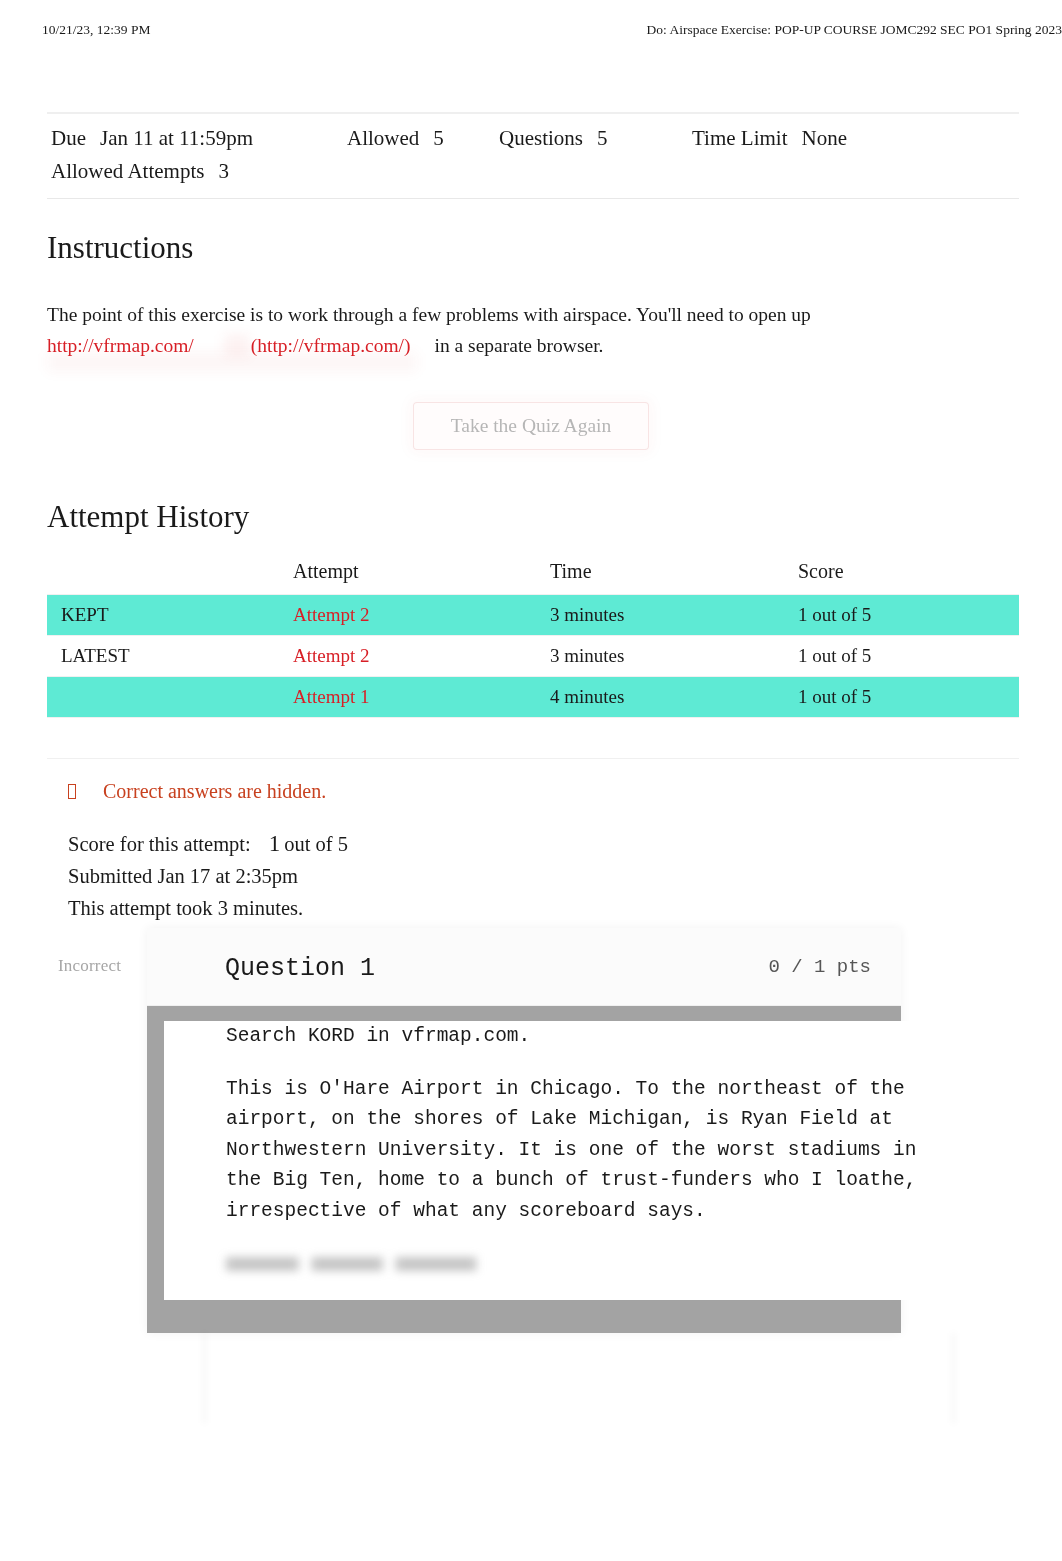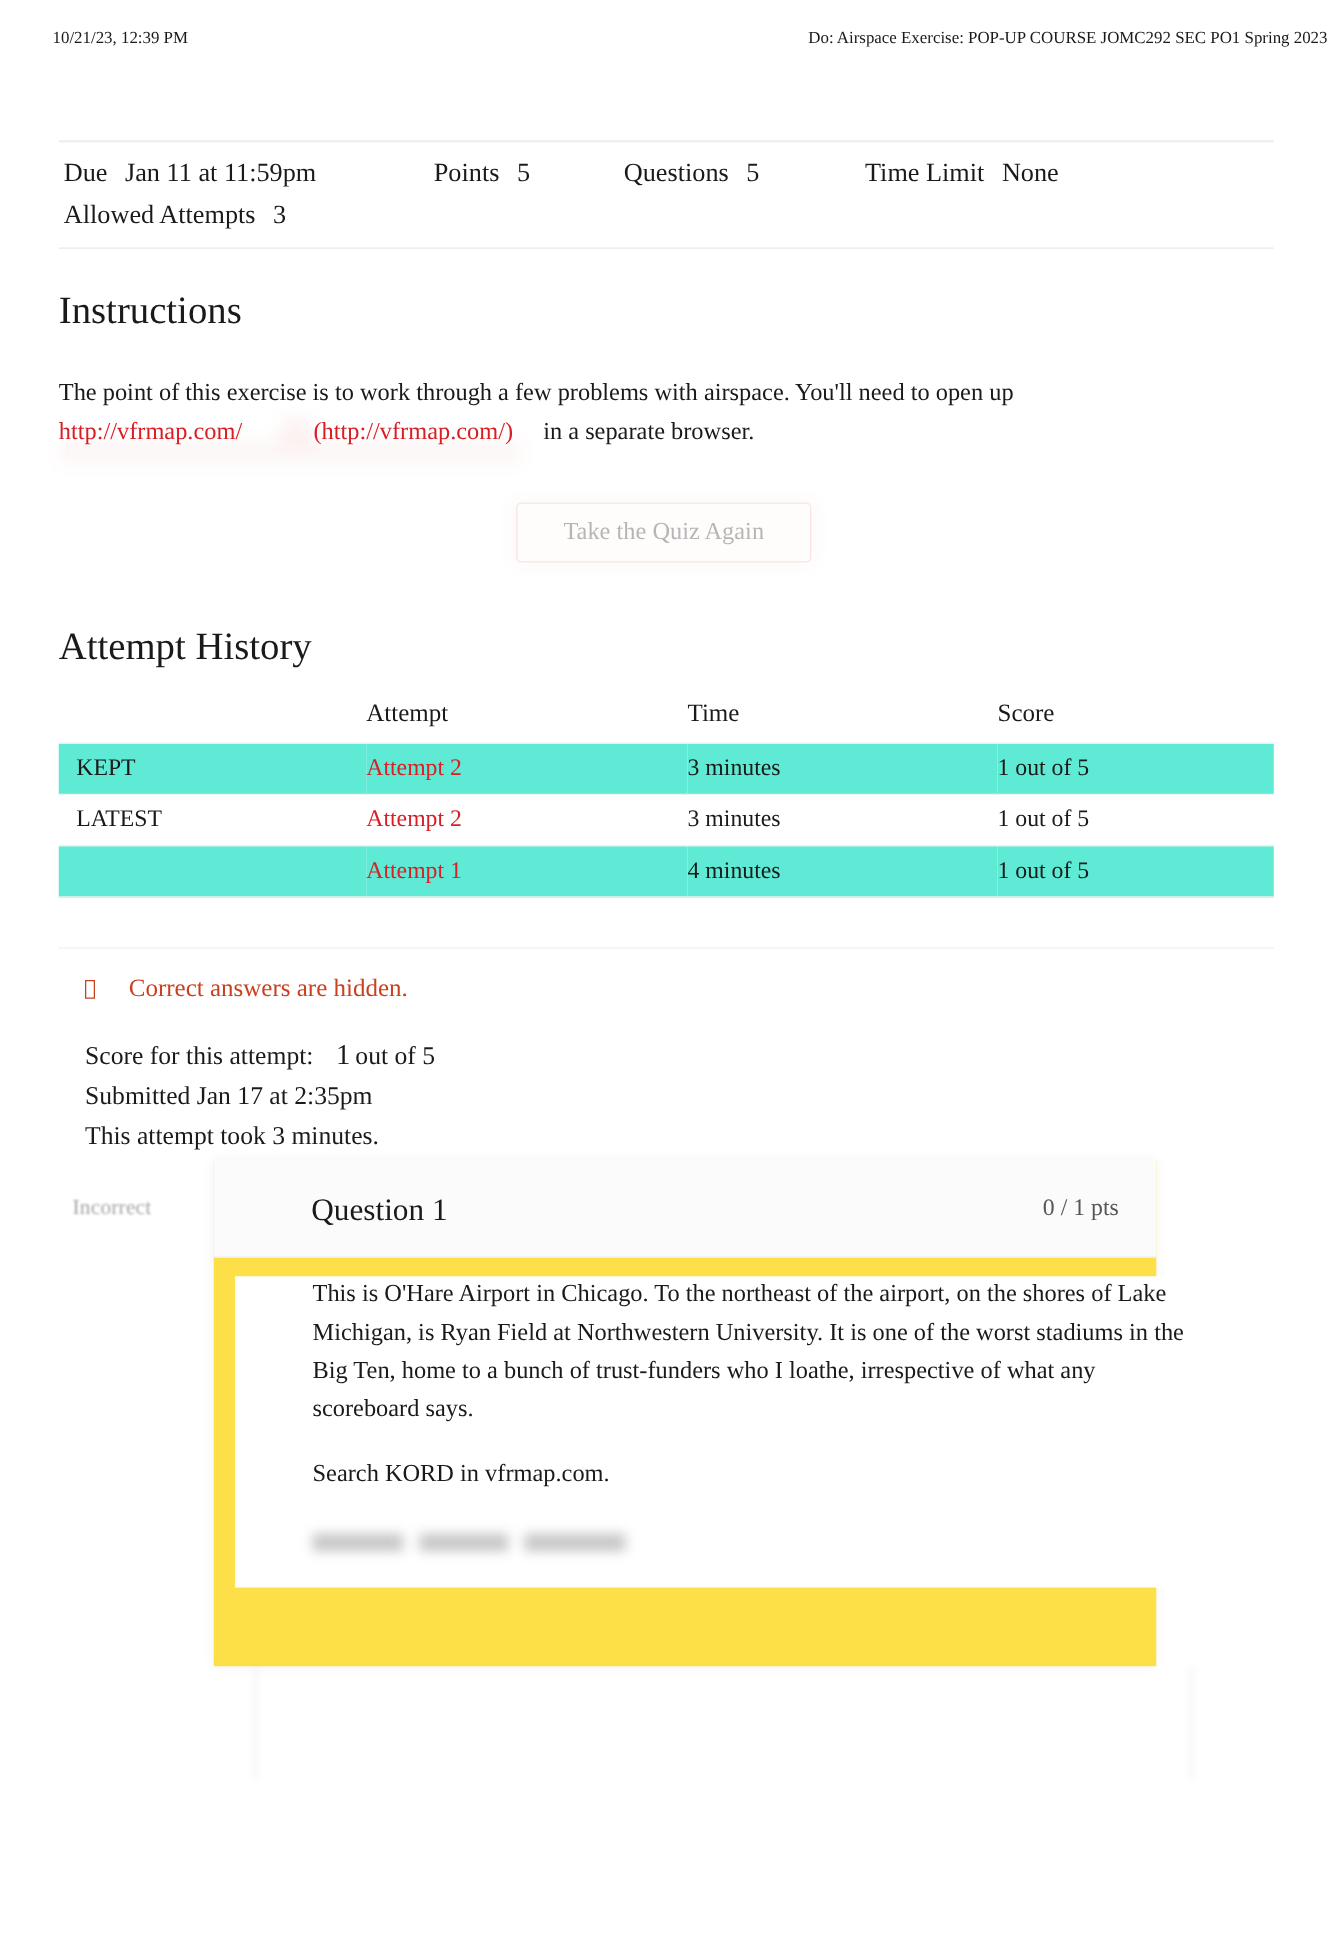--- a/index.html
+++ b/index.html
@@ -239,26 +239,27 @@
     position: absolute;
     left: 11px;
     top: 28px;
     font-size: 17px;
     color: #a6a6a6;
     filter: blur(0.7px);
     letter-spacing: .2px;
   }
   .question-card {
     position: absolute;
-    left: 124px;
+    left: 100px;
     top: 0;
     width: 754px;
     height: 405px;
-    background: #fde047;
+    background: #a3a3a3;
     box-shadow: 0 0 10px rgba(0,0,0,0.055);
+    font-family: Liberation Mono, monospace;
   }
   .question-header {
     position: relative;
     height: 77px;
     background: #fbfbfb;
     border-bottom: 1px solid #f0f0f0;
   }
   .question-name {
     position: absolute;
     left: 78px;
@@ -331,21 +332,21 @@
 
   <div class="meta-strip">
     <div class="rule thick"></div>
     <div class="meta-rows">
       <div class="meta-row">
         <span class="meta-item mi-due">
           <span class="meta-label">Due</span>
           <span class="meta-value">Jan 11 at 11:59pm</span>
         </span>
         <span class="meta-item mi-points">
-          <span class="meta-label">Points</span>
+          <span class="meta-label">Allowed</span>
           <span class="meta-value">5</span>
         </span>
         <span class="meta-item mi-questions">
           <span class="meta-label">Questions</span>
           <span class="meta-value">5</span>
         </span>
         <span class="meta-item mi-timelimit">
           <span class="meta-label">Time Limit</span>
           <span class="meta-value">None</span>
         </span>
@@ -423,22 +424,22 @@
 
   <div class="question-wrap">
     <div class="incorrect-flag">Incorrect</div>
 
     <div class="question-card">
       <div class="question-header">
         <span class="question-name">Question 1</span>
         <span class="question-points">0 / 1 pts</span>
       </div>
       <div class="question-body">
+        <p>Search KORD in vfrmap.com.</p>
         <p>This is O'Hare Airport in Chicago. To the northeast of the airport, on the shores of Lake Michigan, is Ryan Field at Northwestern University. It is one of the worst stadiums in the Big Ten, home to a bunch of trust-funders who I loathe, irrespective of what any scoreboard says.</p>
-        <p>Search KORD in vfrmap.com.</p>
         <p class="redacted"></p>
       </div>
     </div>
 
     <div class="edge-artifact" style="left:156px; top:405px; height:90px;"></div>
     <div class="edge-artifact" style="left:905px; top:405px; height:90px;"></div>
   </div>
 
 </div>
 

